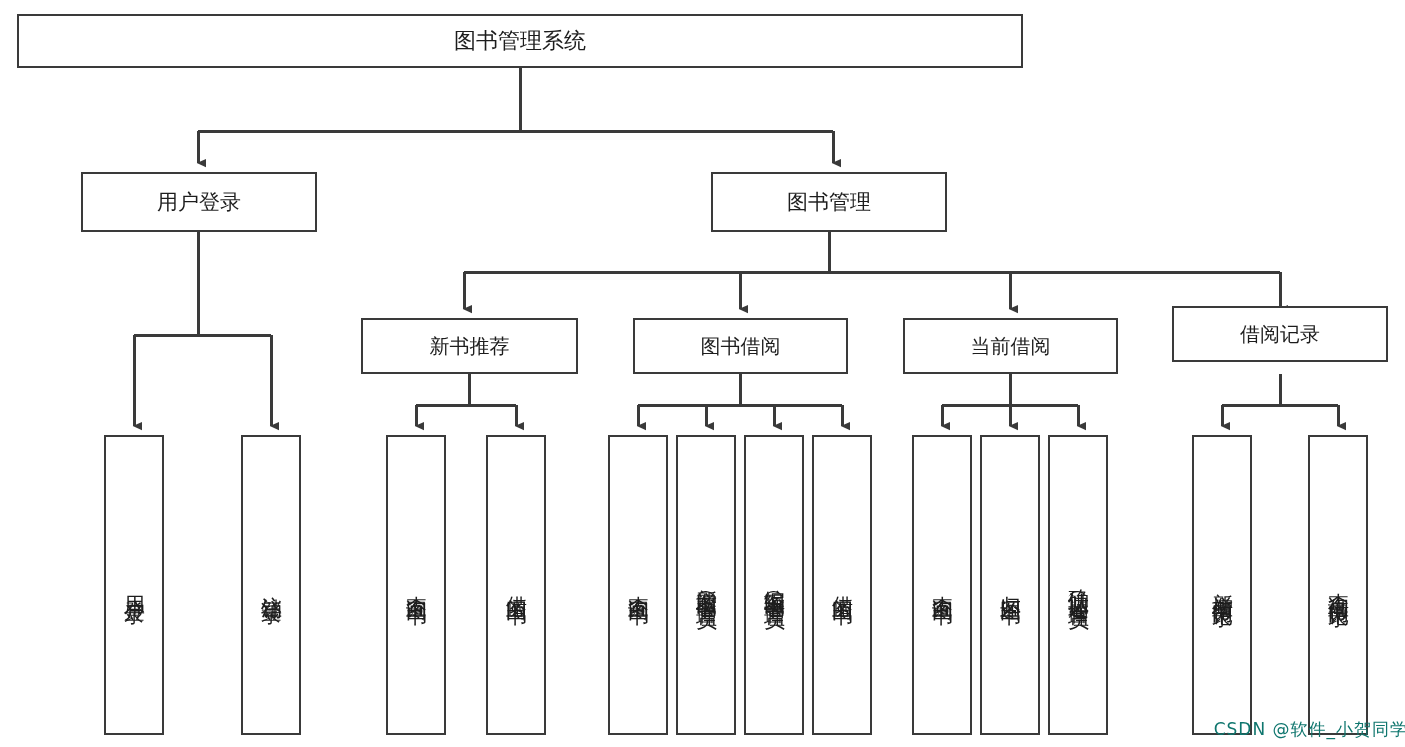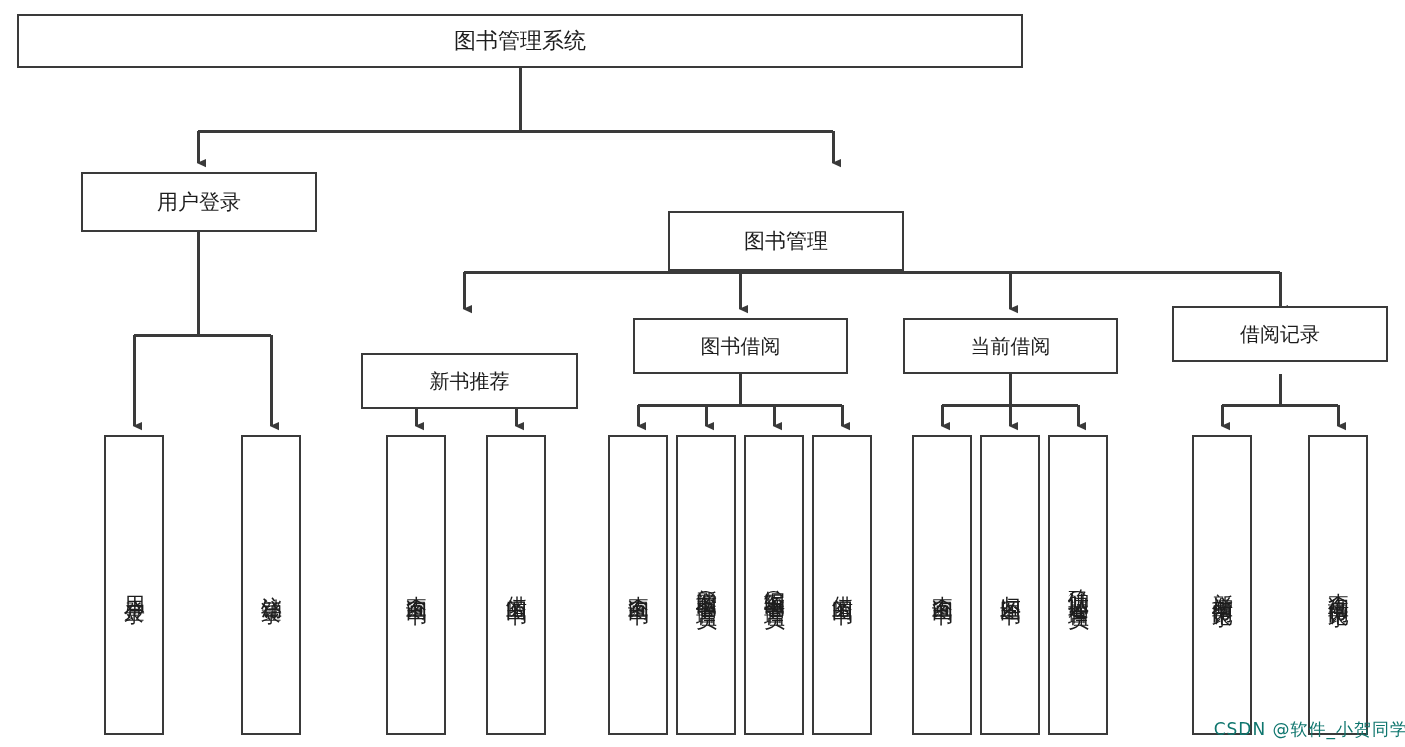--- a/index.html
+++ b/index.html
@@ -122,25 +122,25 @@
     </g>
   </svg>
 
   <div class="node root" style="left:17px; top:14px; width:1006px; height:54px;">
     <span>图书管理系统</span>
   </div>
 
   <div class="node level1" style="left:81px; top:172px; width:236px; height:60px;">
     <span>用户登录</span>
   </div>
-  <div class="node level1" style="left:668px; top:172px; width:236px; height:60px;margin-top:39px;">
+  <div class="node level1" style="left:711px; top:172px; width:236px; height:60px;">
     <span>图书管理</span>
   </div>
 
-  <div class="node level2" style="left:361px; top:318px; width:217px; height:56px;margin-top:35px;">
+  <div class="node level2" style="left:361px; top:318px; width:217px; height:56px;">
     <span>新书推荐</span>
   </div>
   <div class="node level2" style="left:903px; top:318px; width:215px; height:56px;">
     <span>当前借阅</span>
   </div>
   <div class="node level2" style="left:633px; top:318px; width:215px; height:56px;">
     <span>图书借阅</span>
   </div>
   <div class="node level2" style="left:1172px; top:306px; width:216px; height:56px;">
     <span>借阅记录</span>

